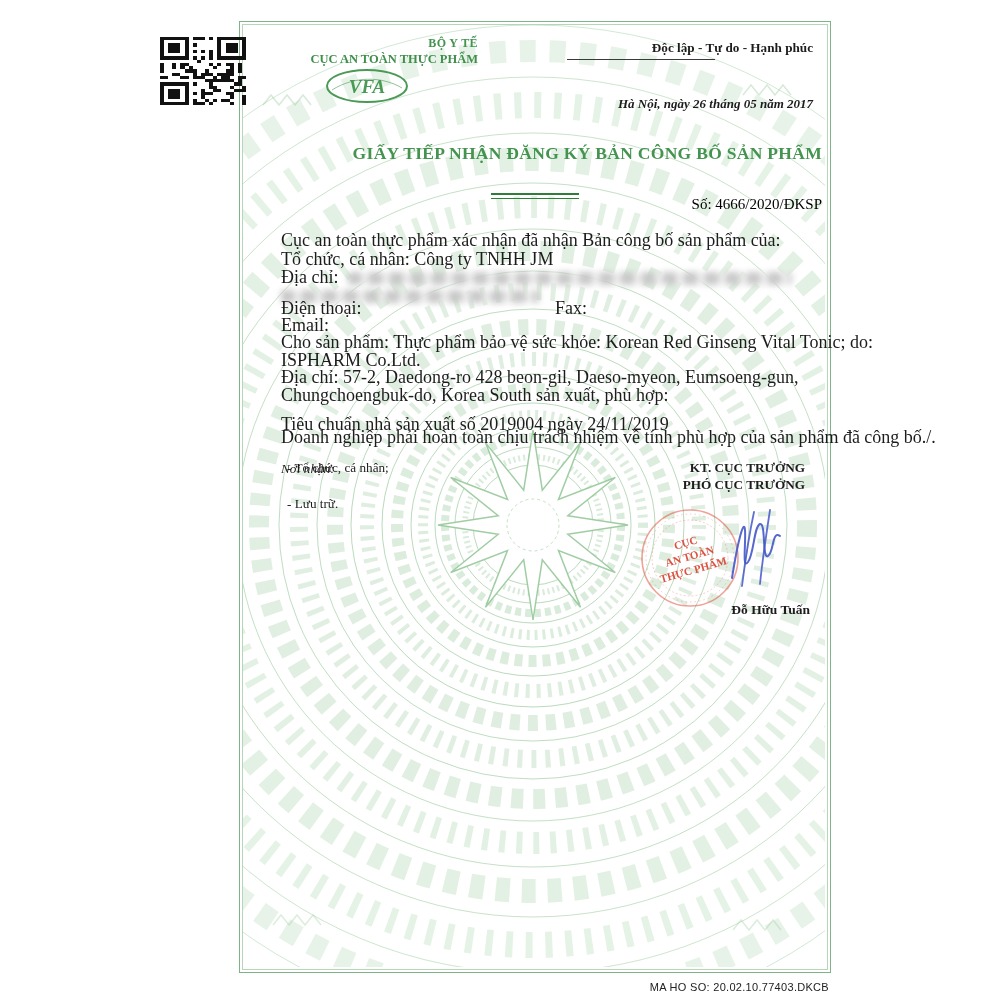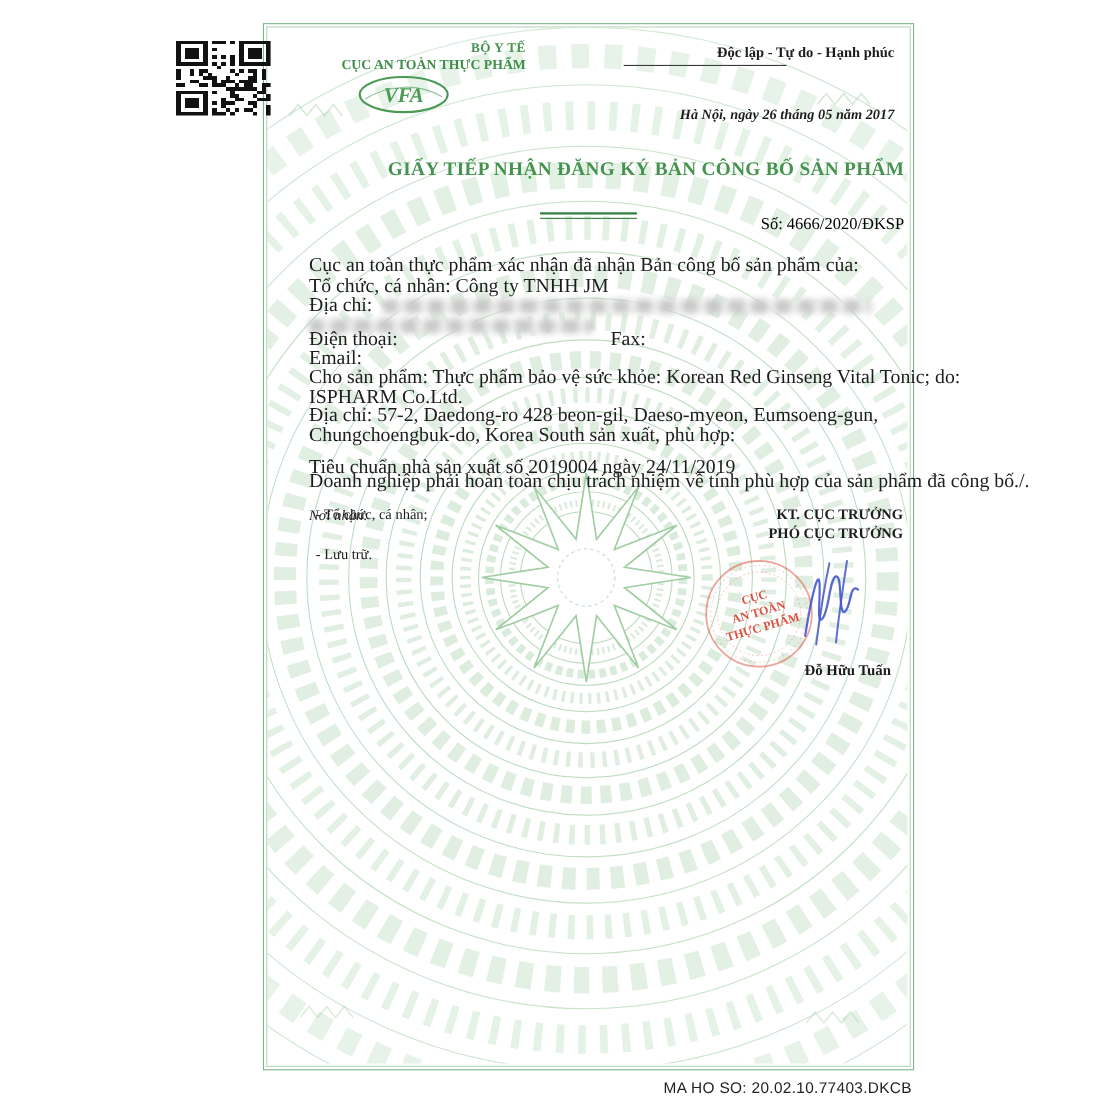--- a/index.html
+++ b/index.html
@@ -45,27 +45,27 @@
   
   .bline{left:281px;width:512px;font-size:18px;line-height:16px;white-space:nowrap;margin-top:10px;}
   .blur-strip{display:inline-block;vertical-align:middle;height:13px;border-radius:2px;
     background:repeating-linear-gradient(90deg,#c6c6c6 0 13px,#ececec 13px 21px);
     filter:blur(3px);opacity:.95;}
   .fax{position:absolute;left:274px;top:0;}
 
   
   .noi-nhan{left:281px;top:461px;font-size:13.2px;font-weight:normal;font-style:italic;}
   .recip{left:287px;font-size:13.2px;}
-  .signer{left:566px;top:459px;width:255px;font-size:13.2px;font-weight:bold;line-height:17px;}
+  .signer{left:550px;top:459px;width:255px;font-size:13.2px;font-weight:bold;line-height:17px;}
   .stamp{left:628px;top:503px;width:125px;height:110px;}
   .sig{left:718px;top:500px;width:75px;height:95px;}
   .signer-name{left:575px;top:602px;width:235px;font-size:13.5px;font-weight:bold;}
 
   .file-code{left:239px;top:981px;width:590px;font-family:"Liberation Sans",sans-serif;
-    font-size:14px;letter-spacing:.3px;color:#222;}
+    font-size:11px;letter-spacing:.3px;color:#222;}
 </style>
 </head>
 <body>
 
 <div id="drum-wrap">
   <svg id="drum" width="582" height="942" viewBox="0 0 582 942">
       <circle cx="290" cy="500" r="60" fill="none" stroke="#9ccb9f" stroke-width="1" opacity="0.7"></circle>
       <circle cx="290" cy="500" r="68" fill="none" stroke="#9ccb9f" stroke-width="6" opacity="0.38" stroke-dasharray="2 3"></circle>
       <circle cx="290" cy="500" r="78" fill="none" stroke="#9ccb9f" stroke-width="1" opacity="0.7"></circle>
       <circle cx="290" cy="500" r="88" fill="none" stroke="#9ccb9f" stroke-width="8" opacity="0.38" stroke-dasharray="6 4"></circle>

